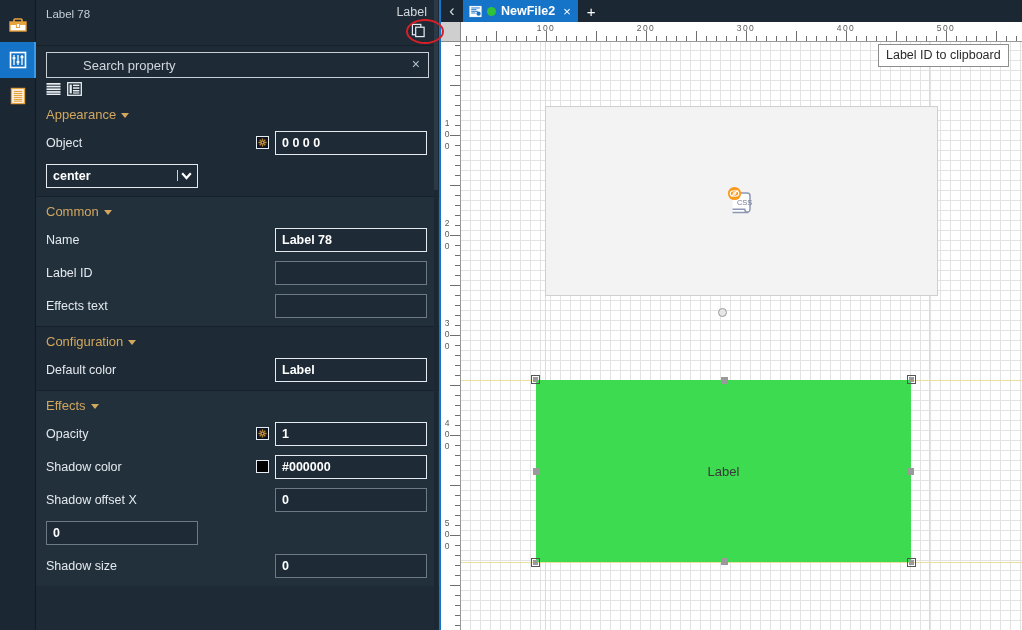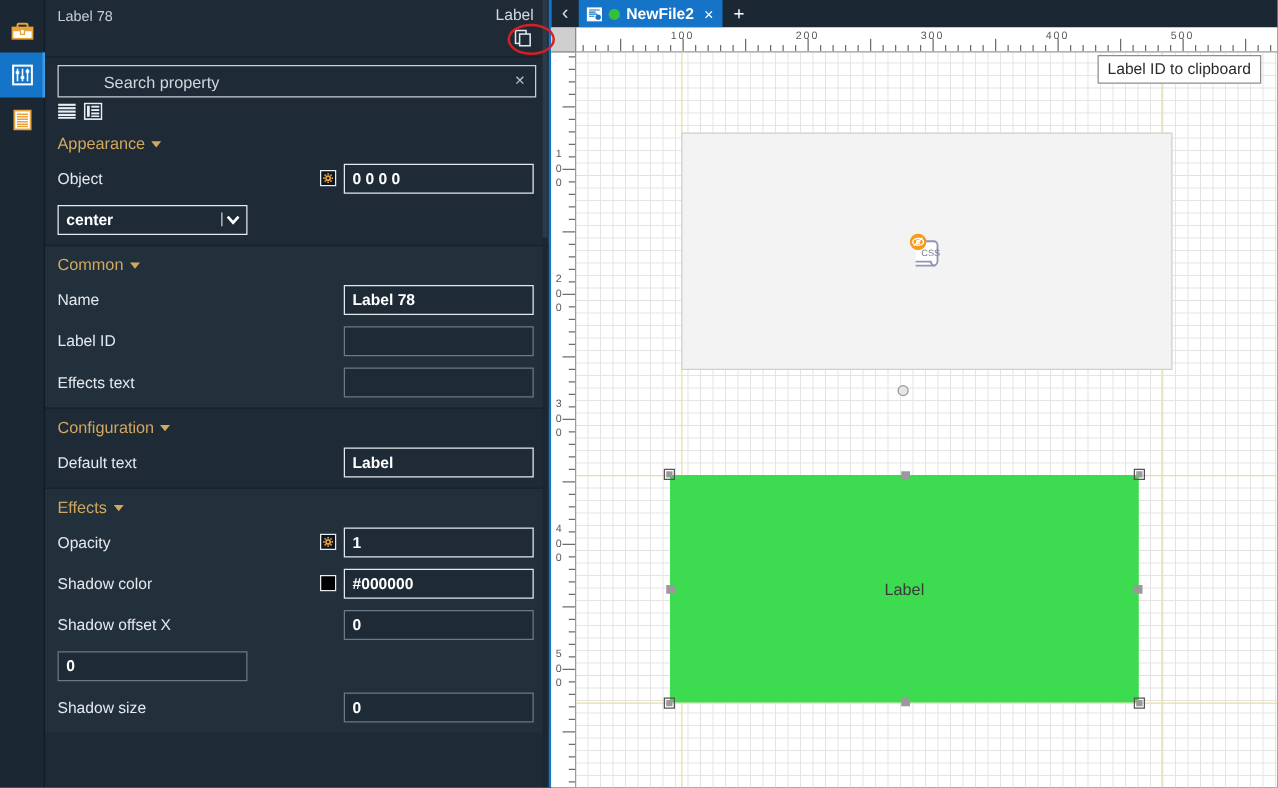--- a/index.html
+++ b/index.html
@@ -364,21 +364,21 @@
               <span></span>
             </div>
           </div>
         </div>
         <div class="section">
           <div class="sec-head">
             <span>Configuration</span>
             <span class="caret-d"></span>
           </div>
           <div class="row">
-            <span class="row-label">Default text</span>
+            <span class="row-label">Default color</span>
             <div class="field strong">
               <span>Label</span>
             </div>
           </div>
         </div>
         <div class="section alt">
           <div class="sec-head">
             <span>Effects</span>
             <span class="caret-d"></span>
           </div>

